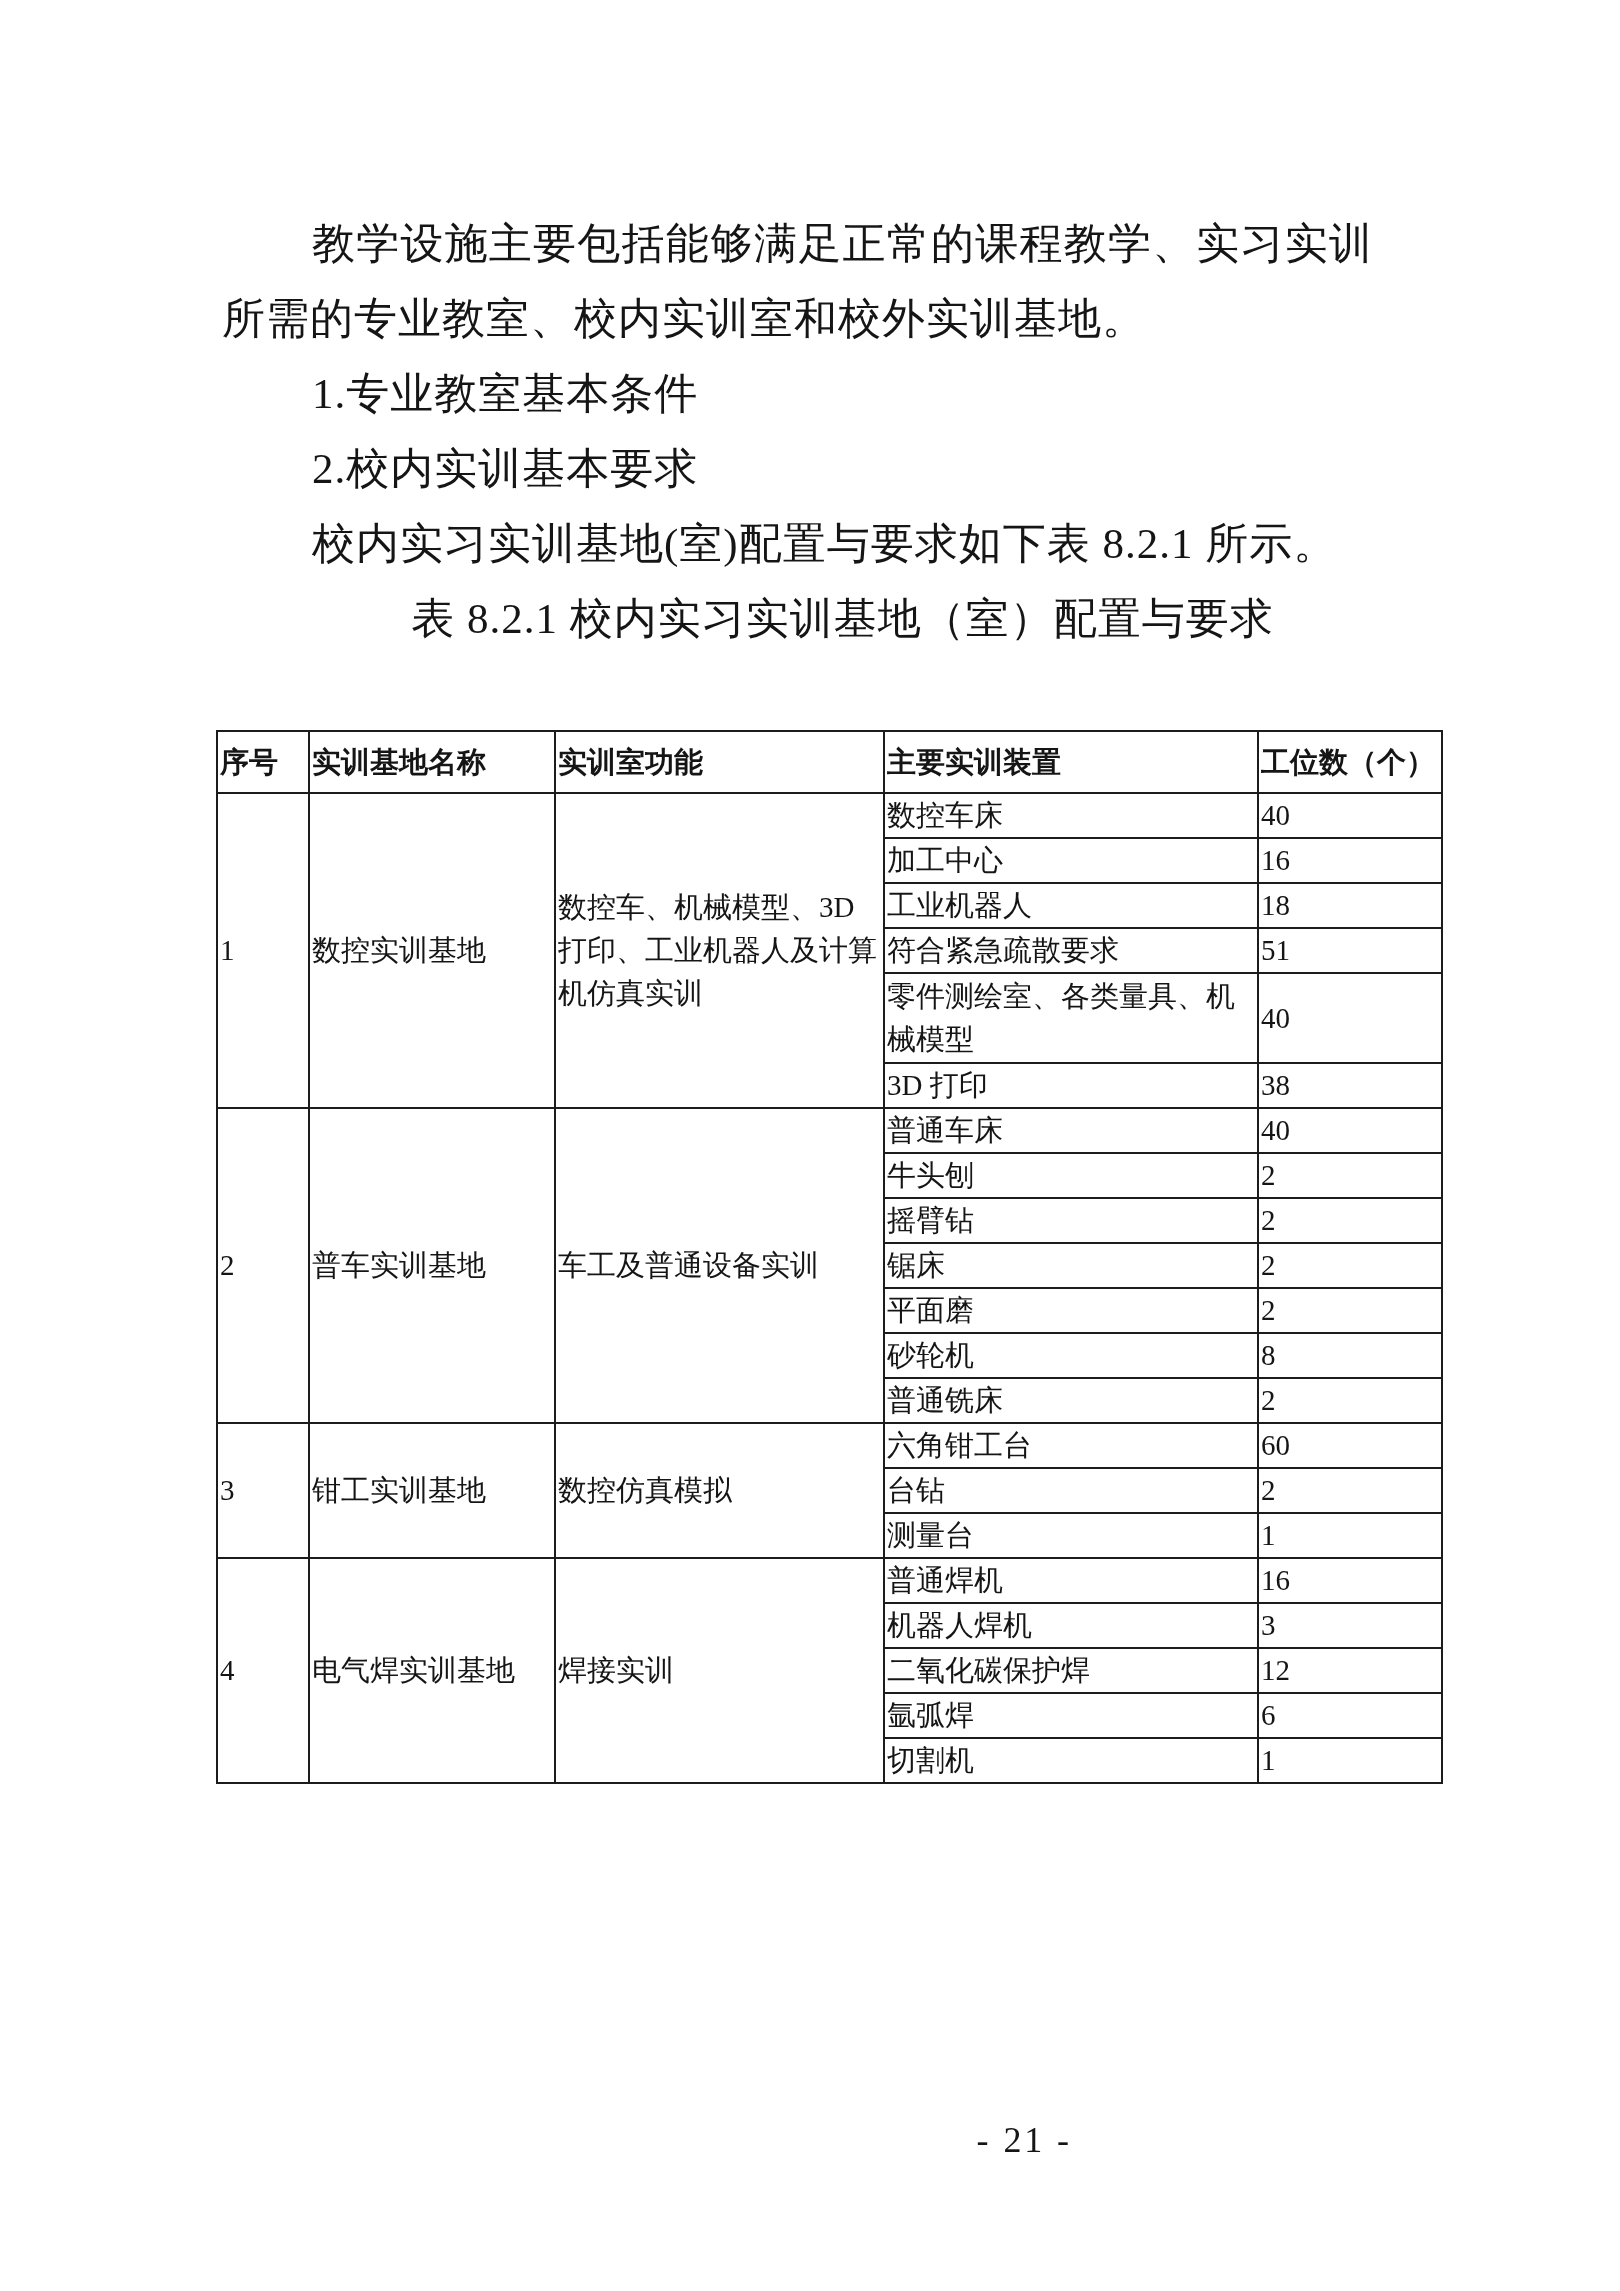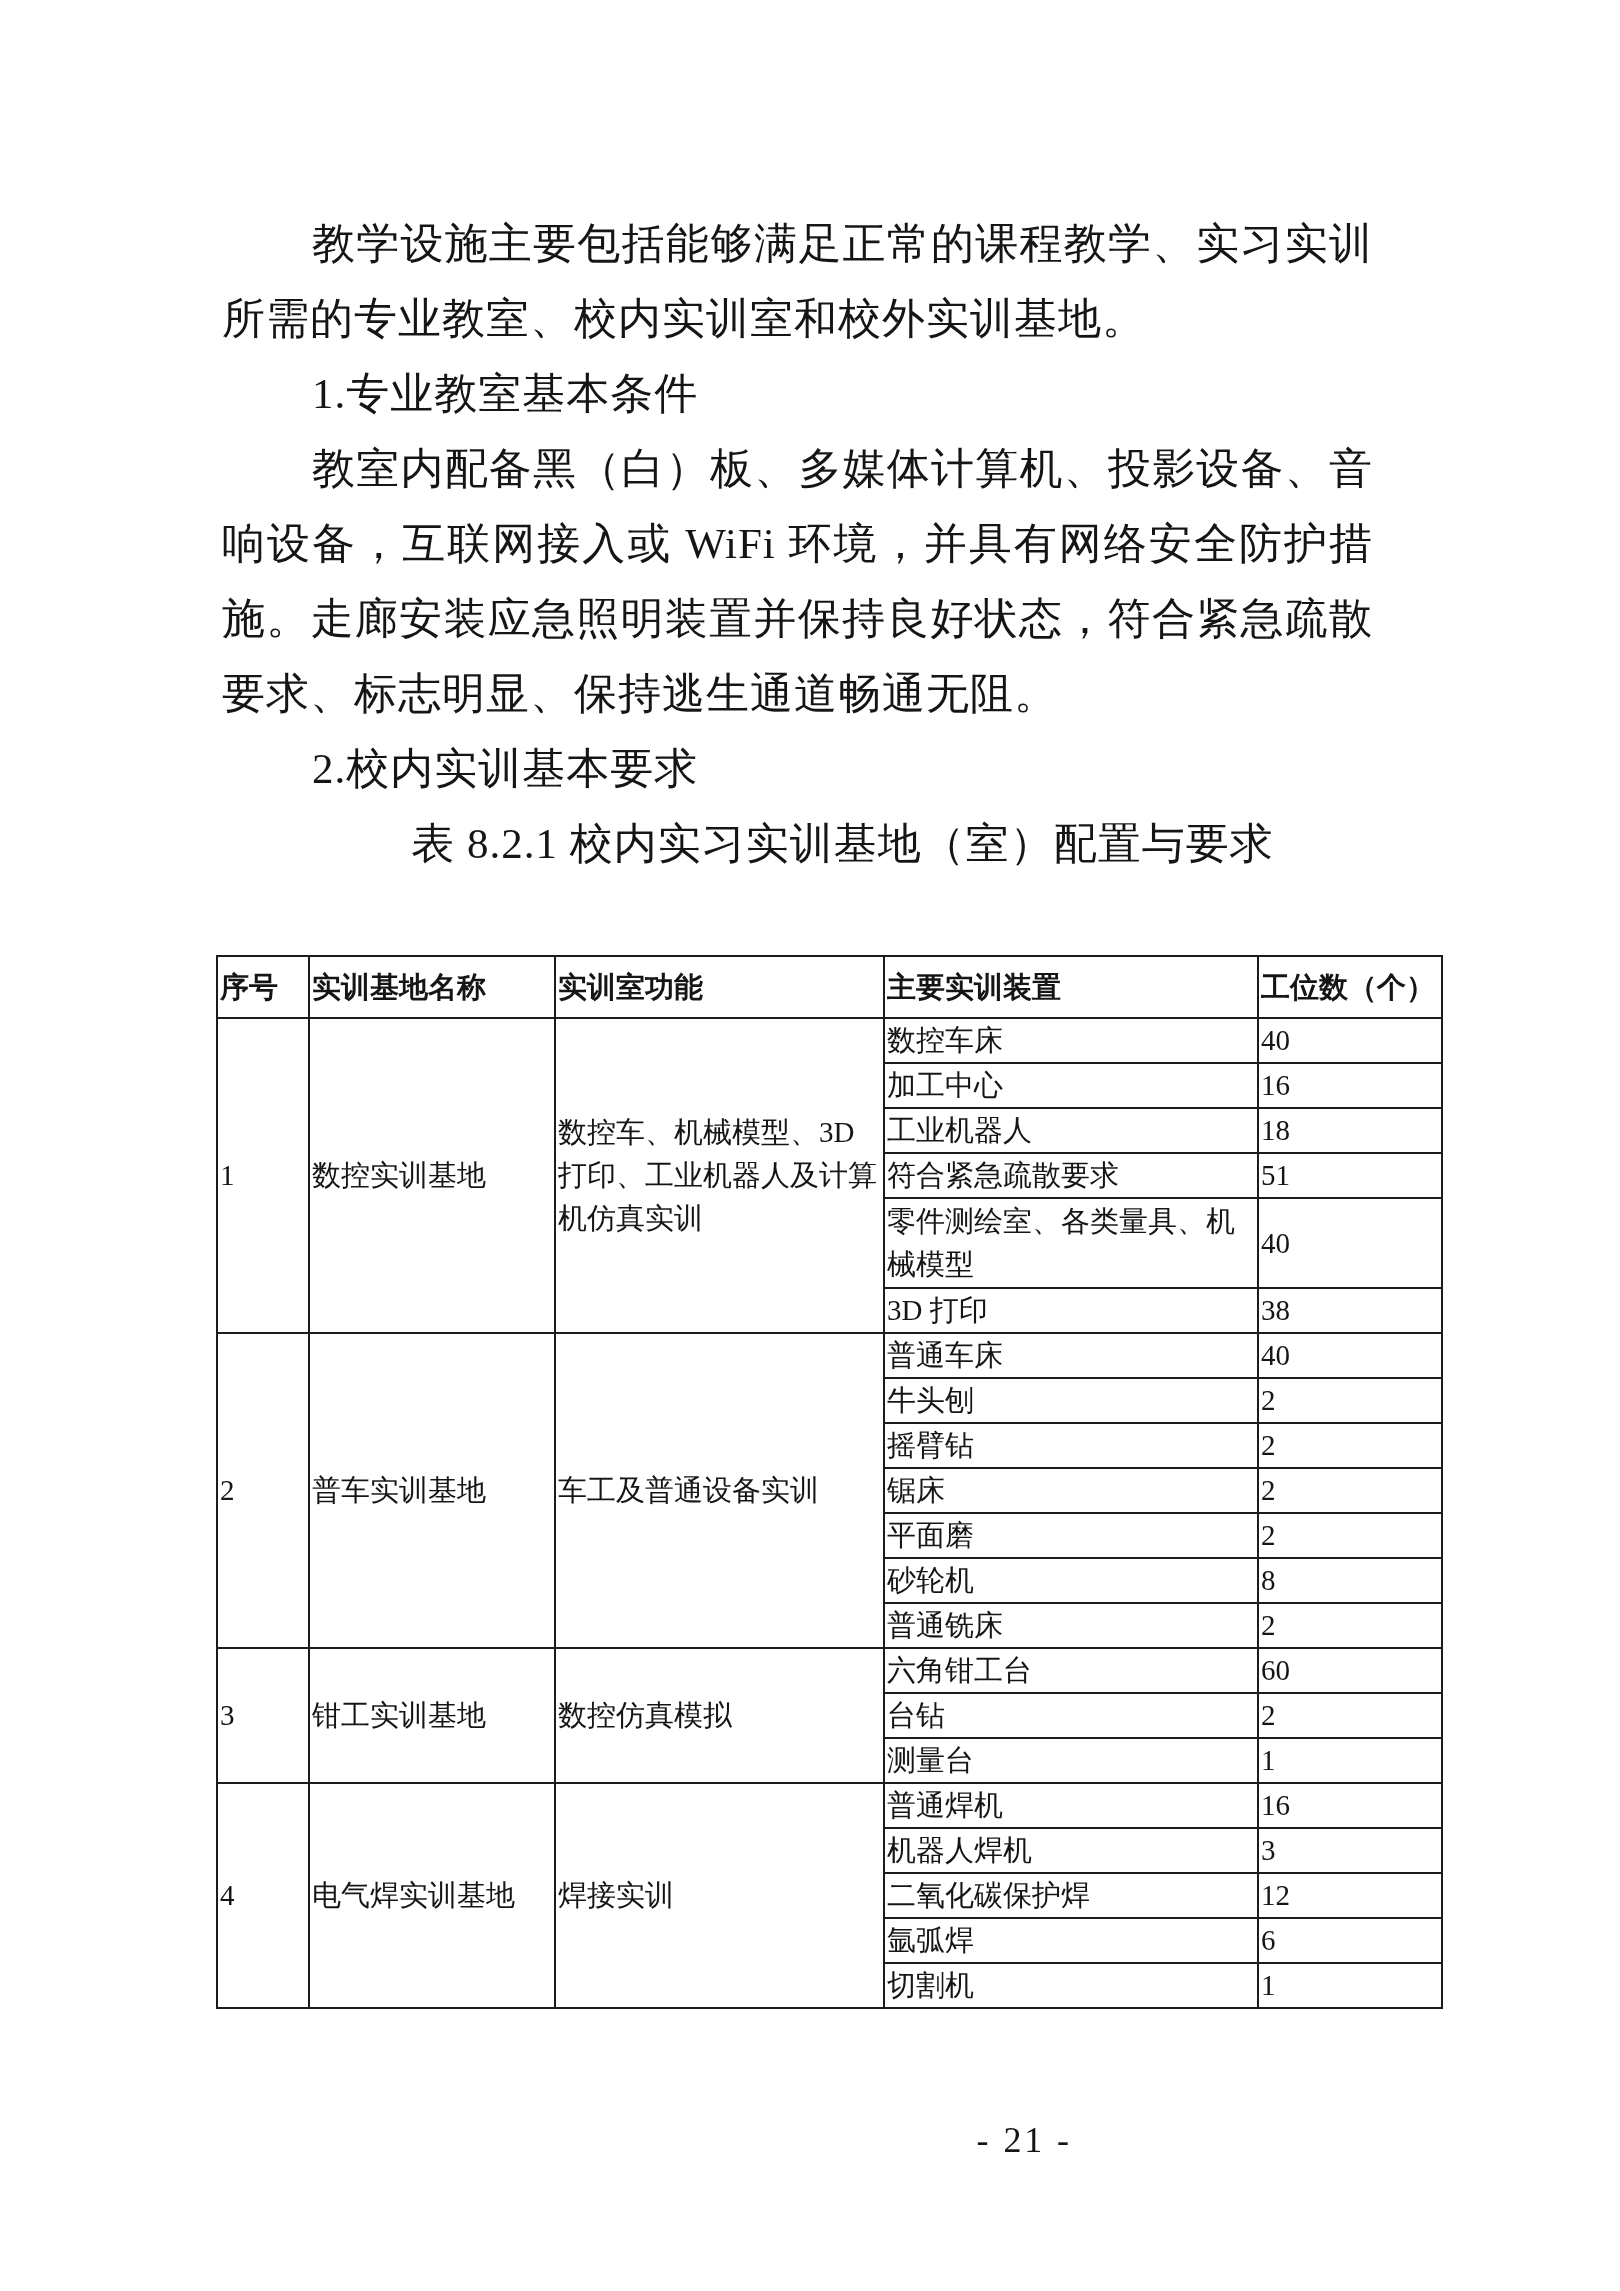--- a/index.html
+++ b/index.html
@@ -80,22 +80,22 @@
     font-family:"Liberation Serif","DejaVu Serif",serif;
   }
 </style>
 </head>
 <body>
 
 <div class="page">
   <div class="content">
     <p class="bodytext indent">教学设施主要包括能够满足正常的课程教学、实习实训所需的专业教室、校内实训室和校外实训基地。</p>
     <p class="bodytext indent">1.专业教室基本条件</p>
-    <p class="bodytext indent">教室内配备黑（白）板、多媒体计算机、投影设备、音响设备，互联网接入或 WiFi 环境，并具有网络安全防护措施。走廊安装应急照明装置并保持良好状态，符合紧急疏散要求、标志明显、保持逃生通道畅通无阻。</p>
     <p class="bodytext indent">2.校内实训基本要求</p>
+    <p class="bodytext indent">校内实习实训基地(室)配置与要求如下表 8.2.1 所示。</p>
     <p class="caption">表 8.2.1 校内实习实训基地（室）配置与要求</p>
 
     <table class="req">
       <colgroup>
         <col style="width:92px">
         <col style="width:246px">
         <col style="width:329px">
         <col style="width:374px">
         <col style="width:184px">
       </colgroup>

